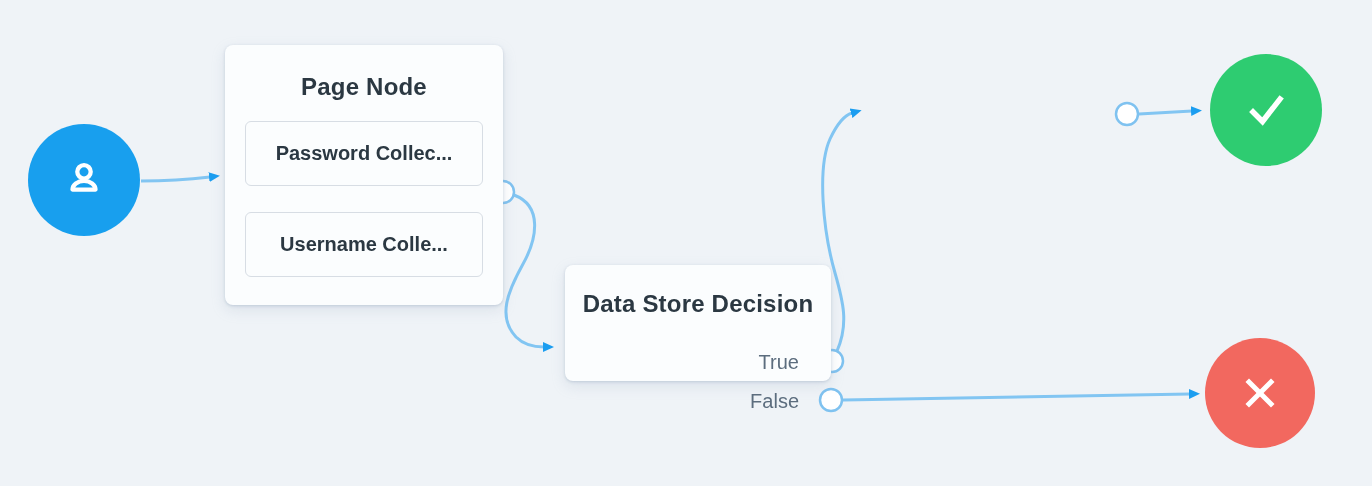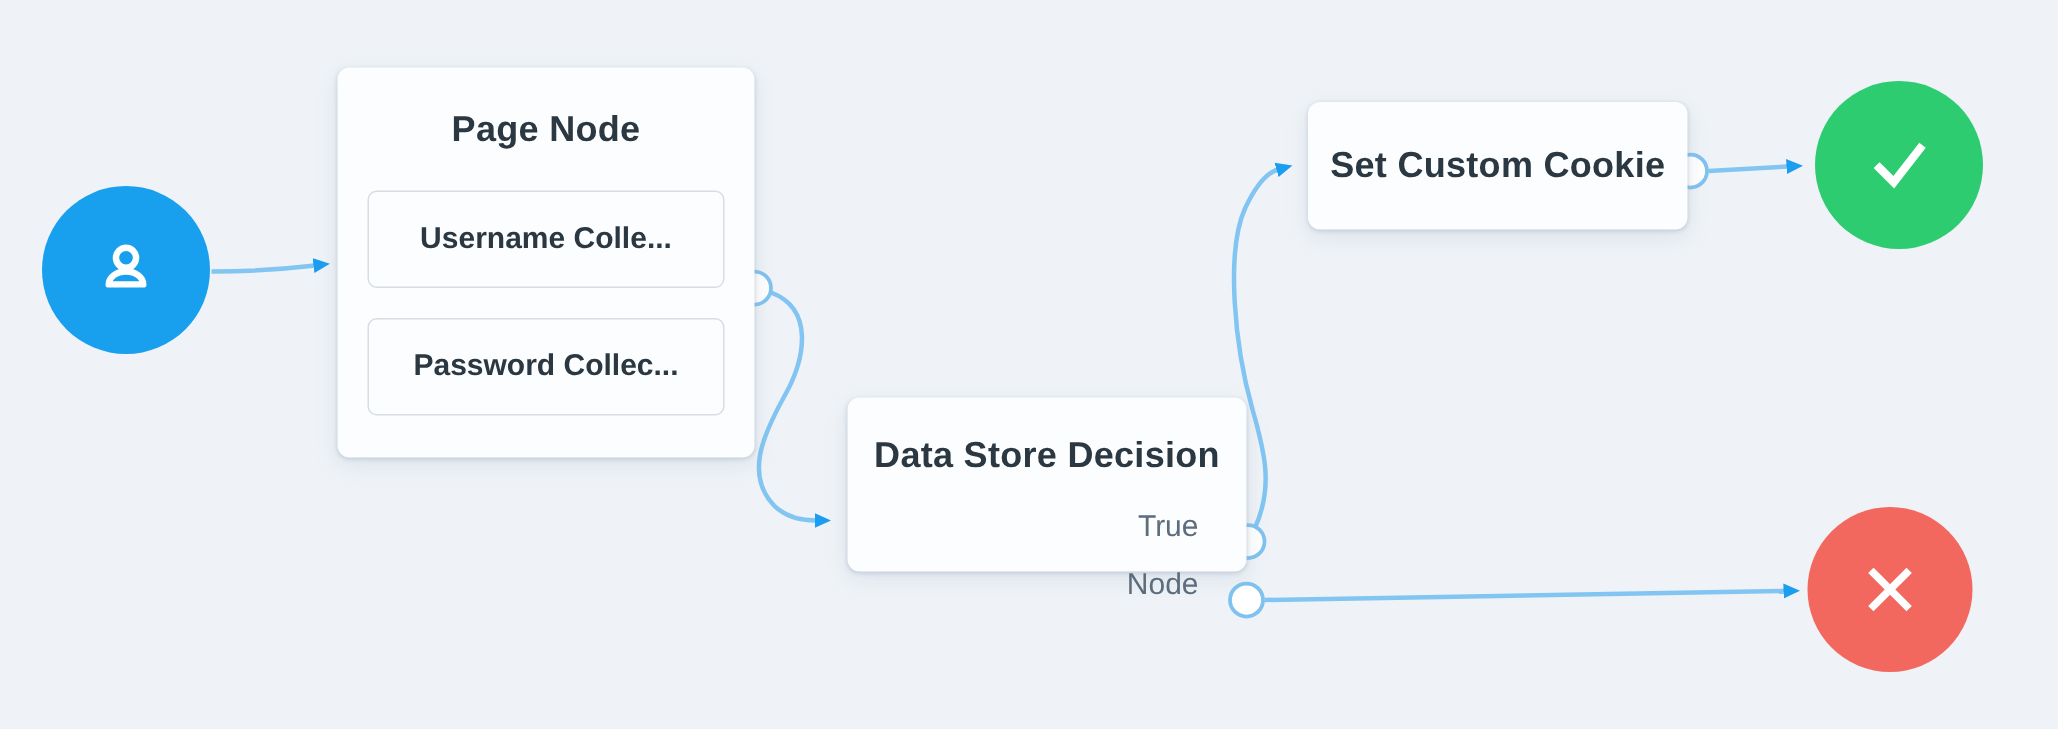--- a/index.html
+++ b/index.html
@@ -41,21 +41,21 @@
   .field-box.first{margin-top:26px;}
   .field-box.second{margin-top:20px;}
 
   .decision-card{left:565px;top:265px;width:266px;height:116px;}
   .decision-card .card-title{margin-top:25px;}
   .out-label{
     text-align:right;padding-right:32px;
     font-size:20px;color:var(--label-text,#5c6d7e);
     line-height:27px;
   }
-  .out-label.true{margin-top:20px;}
+  .out-label.true{margin-top:31px;}
   .out-label.false{margin-top:12px;}
 
   .cookie-card{left:872px;top:68px;width:253px;height:85px;
     display:flex;align-items:center;justify-content:center;}
 
   .end-node{
     position:absolute;border-radius:50%;
     display:flex;align-items:center;justify-content:center;
   }
   .start-node{left:28px;top:124px;width:112px;height:112px;background:var(--node-blue,#189fee);}
@@ -93,33 +93,30 @@
 
   <div class="end-node start-node">
     <svg class="glyph" width="46" height="46" viewBox="0 0 48 48">
       <circle cx="24" cy="15.5" r="7" fill="none" stroke="#ffffff" stroke-width="4.5"></circle>
       <path d="M 12 34 A 12 9 0 0 1 36 34 Z" fill="none" stroke="#ffffff" stroke-width="4.5" stroke-linejoin="round"></path>
     </svg>
   </div>
 
   <div class="card page-card">
     <div class="card-title">Page Node</div>
+    <div class="field-box second">Password Collec...</div>
     <div class="field-box first">Username Colle...</div>
-    <div class="field-box second">Password Collec...</div>
   </div>
 
   <div class="card decision-card">
     <div class="card-title">Data Store Decision</div>
     <div class="out-label true">True</div>
-    <div class="out-label false">Node</div>
+    <div class="out-label false">False</div>
   </div>
 
-  <div class="card cookie-card">
-    <div class="card-title">Set Custom Cookie</div>
-  </div>
 
   <div class="end-node success-node">
     <svg class="glyph" width="52" height="52" viewBox="0 0 52 52">
       <polyline points="13,28 22.5,37.5 40,15" fill="none" stroke="#ffffff" stroke-width="5.5" stroke-linecap="square" stroke-linejoin="miter"></polyline>
     </svg>
   </div>
 
   <div class="end-node fail-node">
     <svg class="glyph" width="48" height="48" viewBox="0 0 48 48">
       <line x1="13" y1="13" x2="35" y2="35" stroke="#ffffff" stroke-width="5" stroke-linecap="square"></line>

